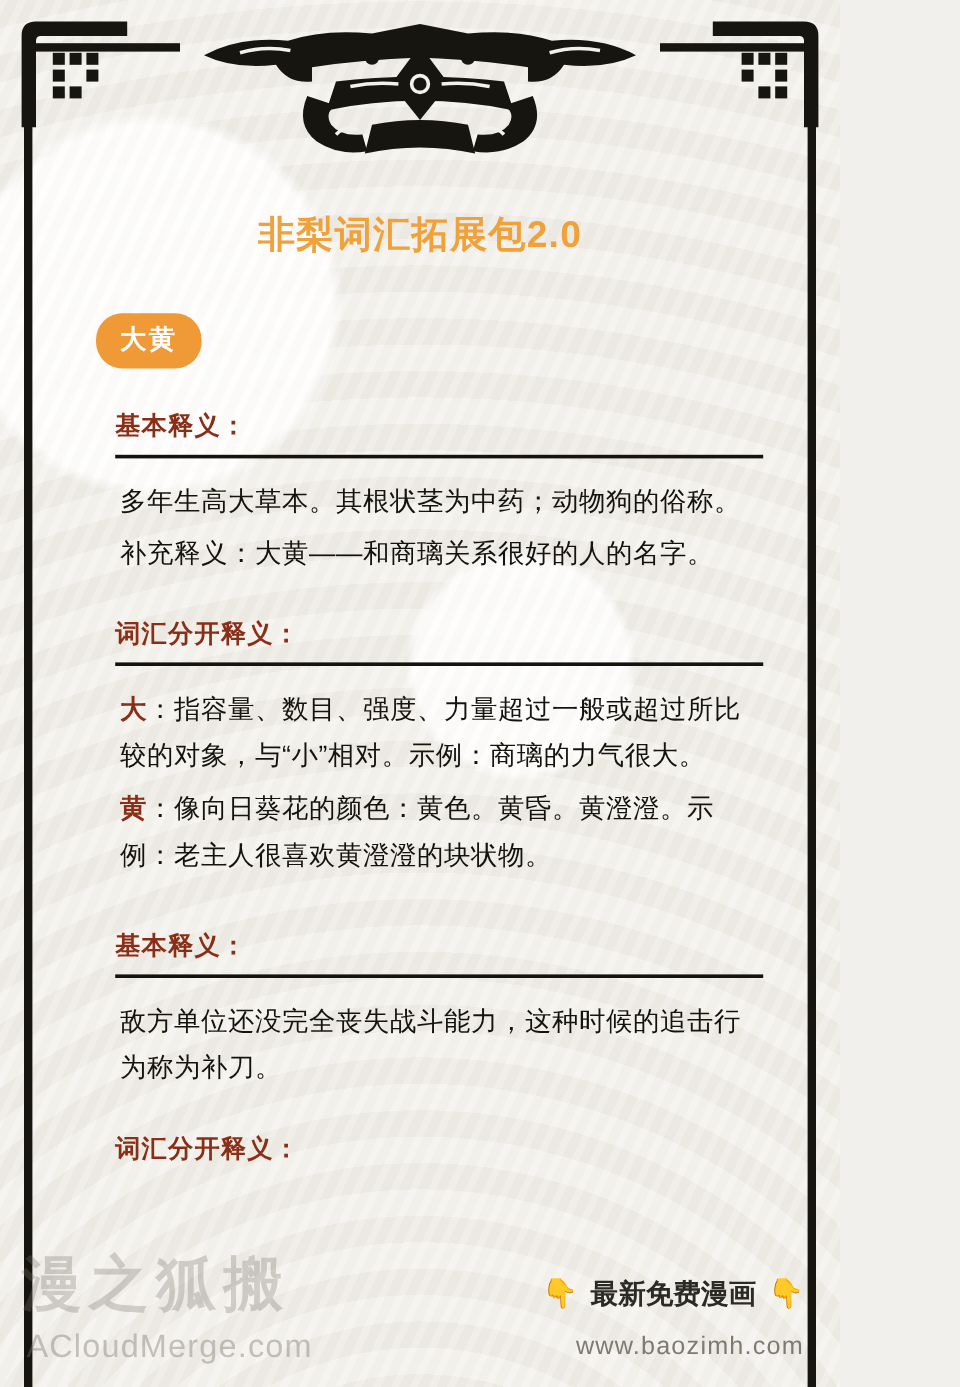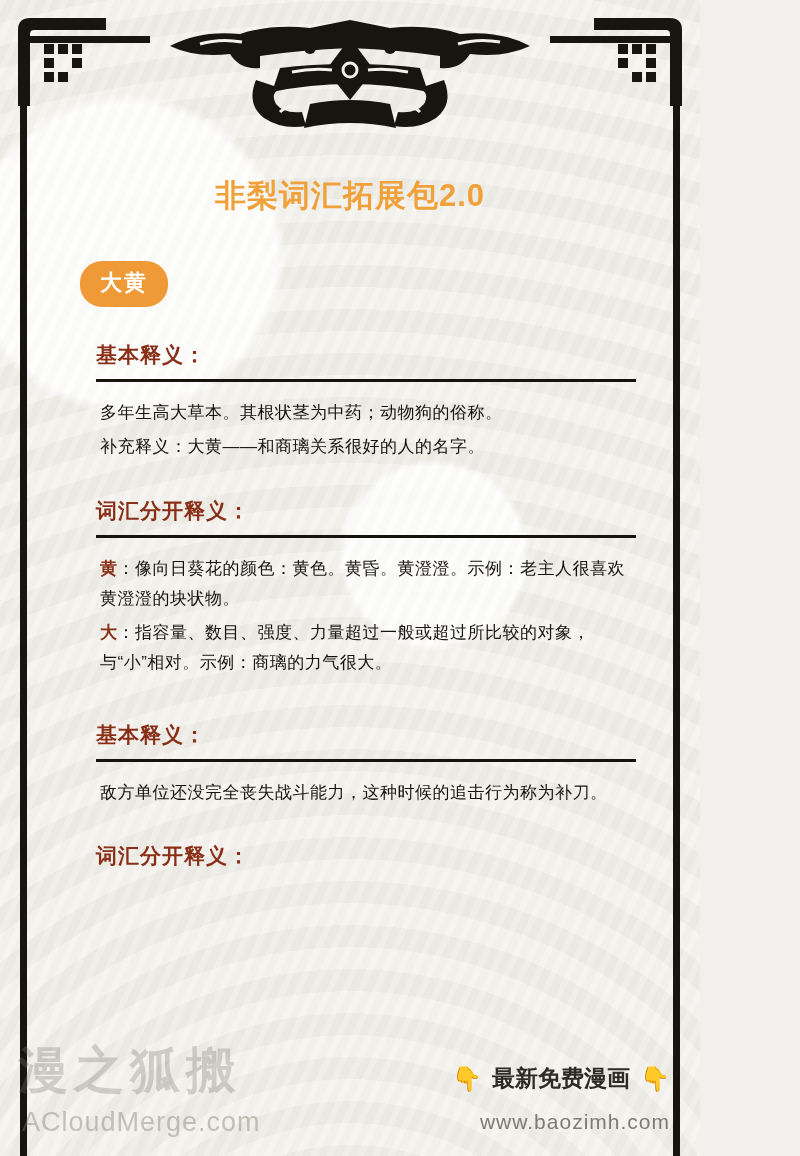--- a/index.html
+++ b/index.html
@@ -119,21 +119,21 @@
     letter-spacing: 1px;
   }
 
   .rule {
     height: 3px;
     background: #15130e;
     margin: 0 6px 16px 38px;
   }
 
   .body-text {
-    font-size: 17px;
+    font-size: 22px;
     line-height: 1.78;
     color: #15130e;
     margin: 0 10px 4px 42px;
     letter-spacing: 0.5px;
   }
 
   .ch-key {
     color: #8a2f17;
     font-weight: bold;
   }
@@ -259,24 +259,24 @@
       <div class="word-badge">大黄</div>
 
       <div class="sub-head">基本释义：</div>
       <div class="rule"></div>
       <p class="body-text">多年生高大草本。其根状茎为中药；动物狗的俗称。</p>
       <p class="body-text">补充释义：大黄——和商璃关系很好的人的名字。</p>
 
       <div class="sub-head">词汇分开释义：</div>
       <div class="rule"></div>
       <p class="body-text">
-        <span class="ch-key">黄</span><span>：像向日葵花的颜色：黄色。黄昏。黄澄澄。示例：老主人很喜欢黄澄澄的块状物。</span>
+        <span class="ch-key">大</span><span>：指容量、数目、强度、力量超过一般或超过所比较的对象，与“小”相对。示例：商璃的力气很大。</span>
       </p>
       <p class="body-text">
-        <span class="ch-key">大</span><span>：指容量、数目、强度、力量超过一般或超过所比较的对象，与“小”相对。示例：商璃的力气很大。</span>
+        <span class="ch-key">黄</span><span>：像向日葵花的颜色：黄色。黄昏。黄澄澄。示例：老主人很喜欢黄澄澄的块状物。</span>
       </p>
     </div>
 
     <div class="section" style="margin-top:42px;">
 
       <div class="sub-head">基本释义：</div>
       <div class="rule"></div>
       <p class="body-text">敌方单位还没完全丧失战斗能力，这种时候的追击行为称为补刀。</p>
 
       <div class="sub-head">词汇分开释义：</div>

